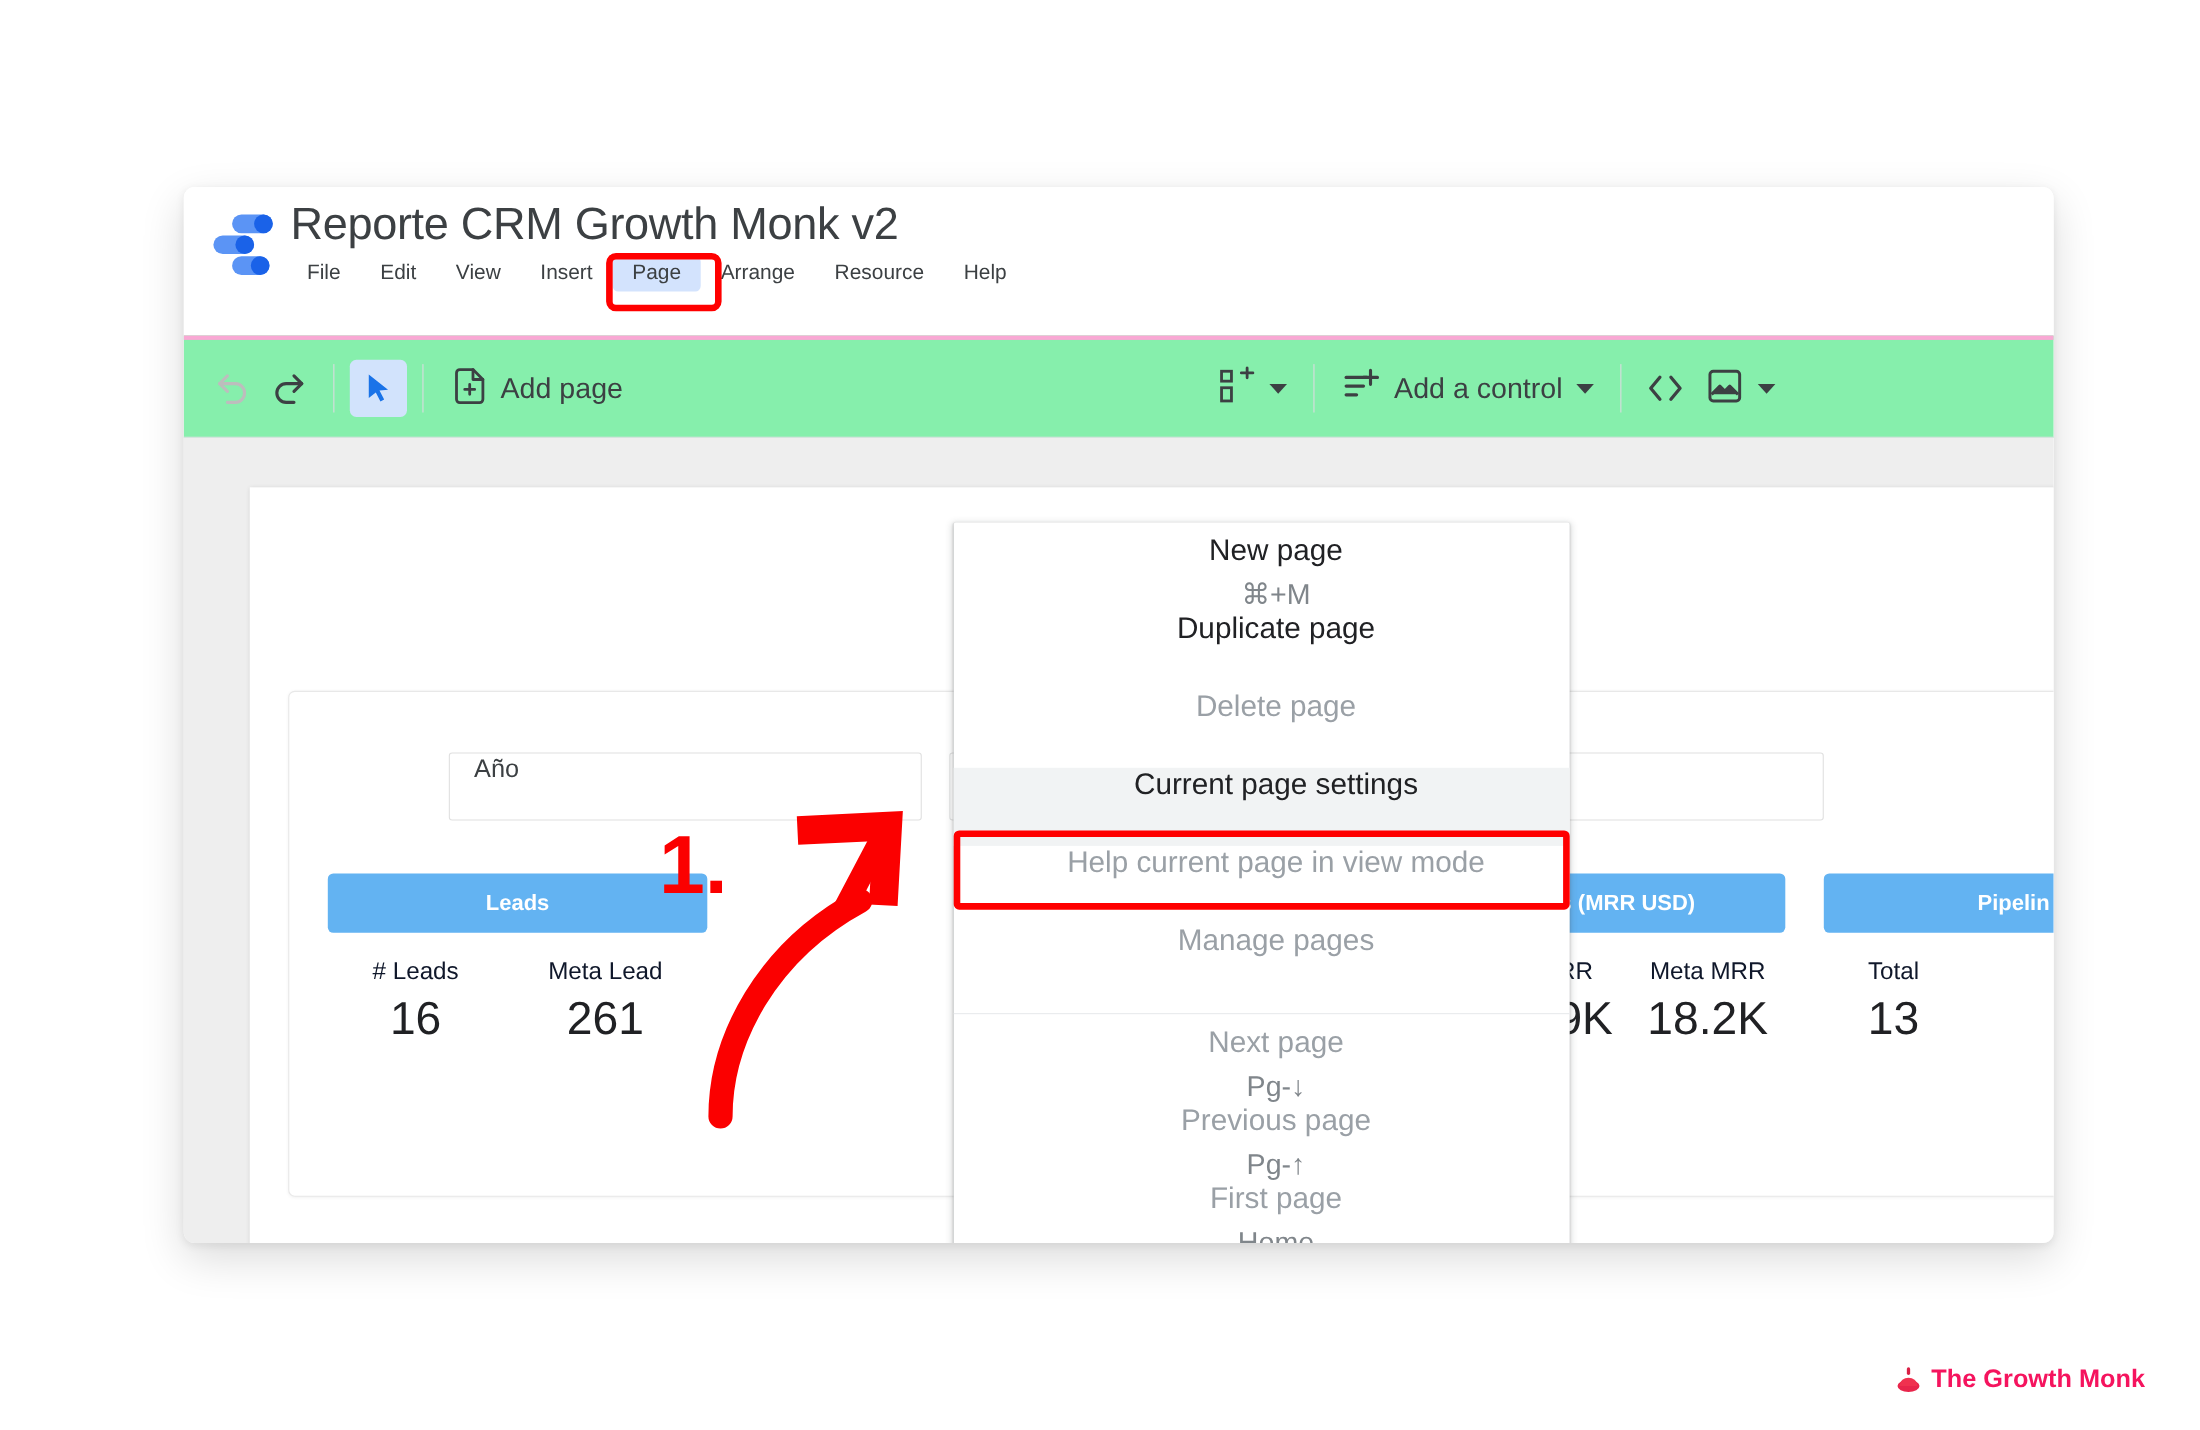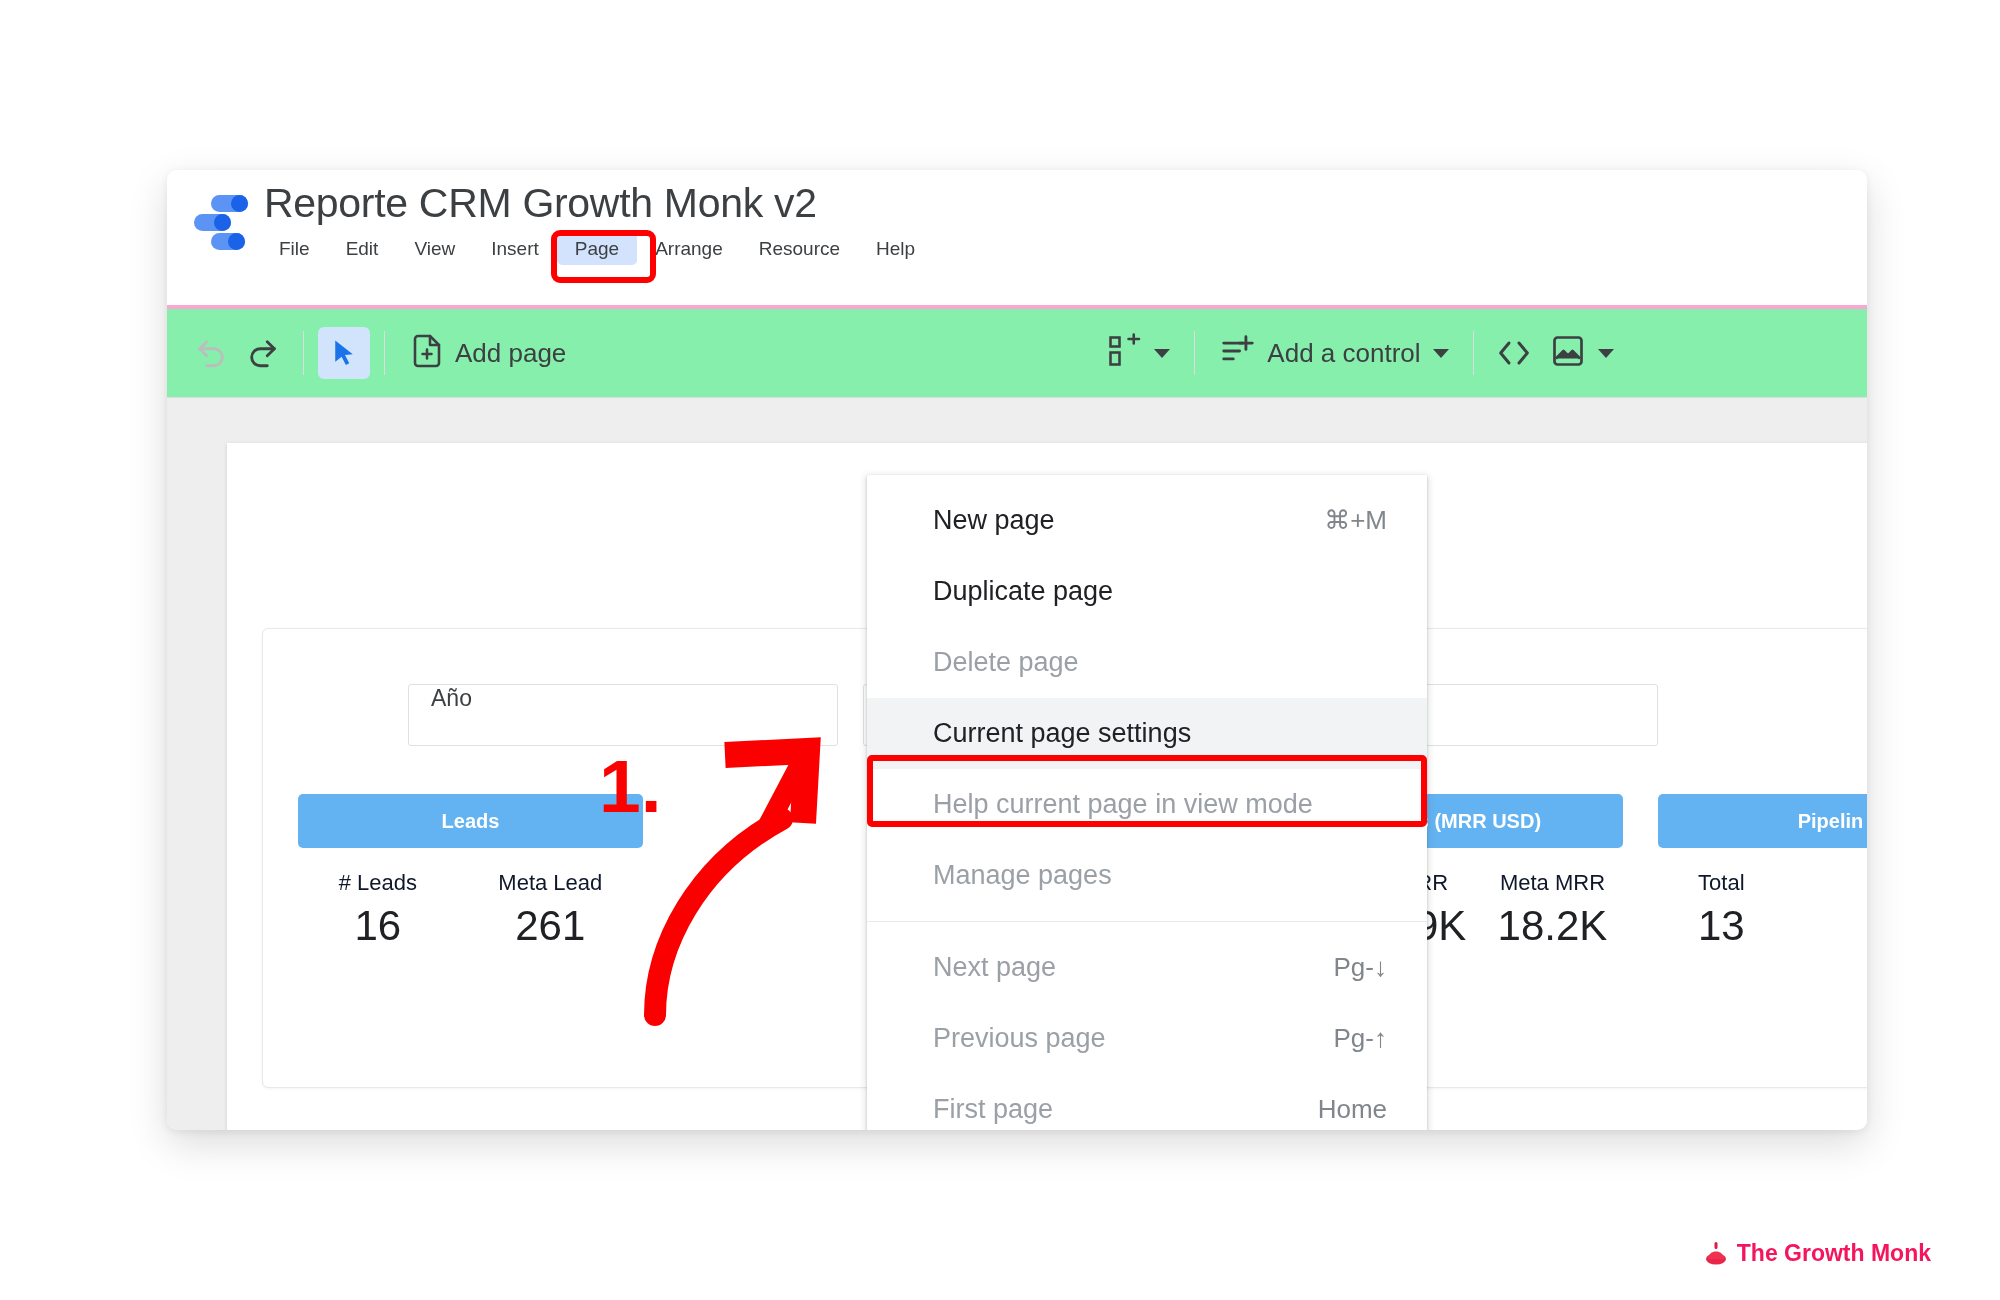--- a/index.html
+++ b/index.html
@@ -176,21 +176,21 @@
     border-radius: 2px;
     box-shadow: 0 2px 6px 2px rgba(60,64,67,0.15), 0 1px 2px rgba(60,64,67,0.3);
     padding: 10px 0;
     z-index: 40;
   }
   .dd-item {
     position: relative;
     display: flex; align-items: center; justify-content: space-between;
     height: 71px; padding: 0 40px 0 66px;
     font-size: 27px; color: #202124;
-    cursor: pointer; white-space: nowrap;
+    cursor: pointer; white-space: nowrap; flex-direction: column;
   }
   .dd-item.disabled { color: #9aa0a6; cursor: default; }
   .dd-item.hi { background: #f1f3f4; }
   .dd-shortcut { font-size: 26px; color: #80868b; }
   .dd-sep { height: 1px; background: #e8eaed; margin: 10px 0; }
   .dd-hl {
     position: absolute; left: 0px; top: 280px;
     width: 560px; height: 72px;
     border: 6px solid #ff0000; border-radius: 5px;
     pointer-events: none; z-index: 41;
@@ -203,22 +203,22 @@
     z-index: 45;
   }
   .ann-arrow {
     position: absolute; left: 440px; top: 545px;
     width: 330px; height: 330px;
     z-index: 45; pointer-events: none;
   }
 
   
   .watermark {
-    position: absolute; right: 69px; bottom: 33px;
-    display: flex; align-items: flex-start; gap: 9px;
+    position: absolute; right: 50px; bottom: 33px;
+    display: flex; align-items: flex-end; gap: 9px;
   }
   .wm-text {
     font-size: 23px; font-weight: 700; color: #f5145e;
     white-space: nowrap;
   }
   .wm-icon { width: 24px; height: 26px; position: relative; }
 </style>
 </head>
 <body>
 

